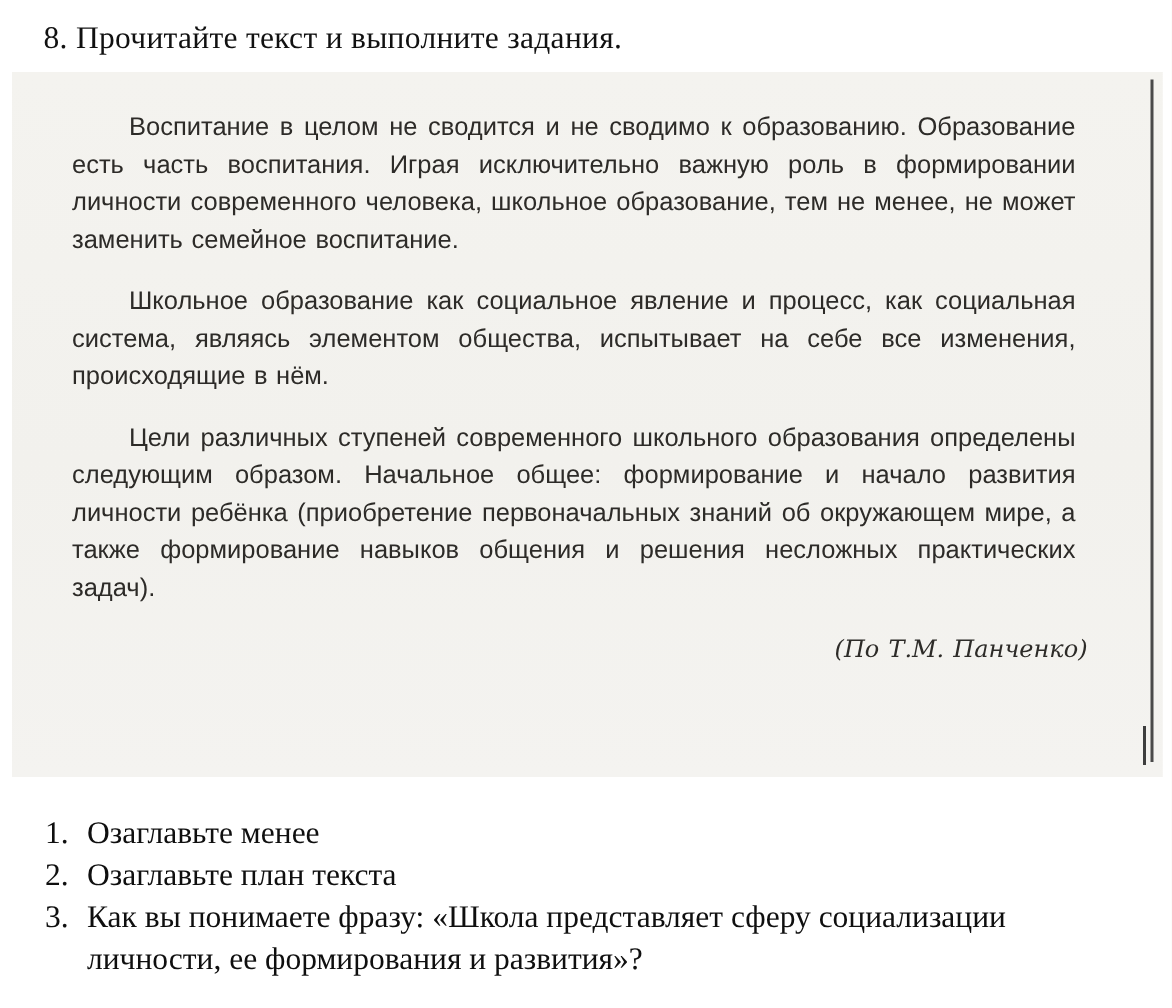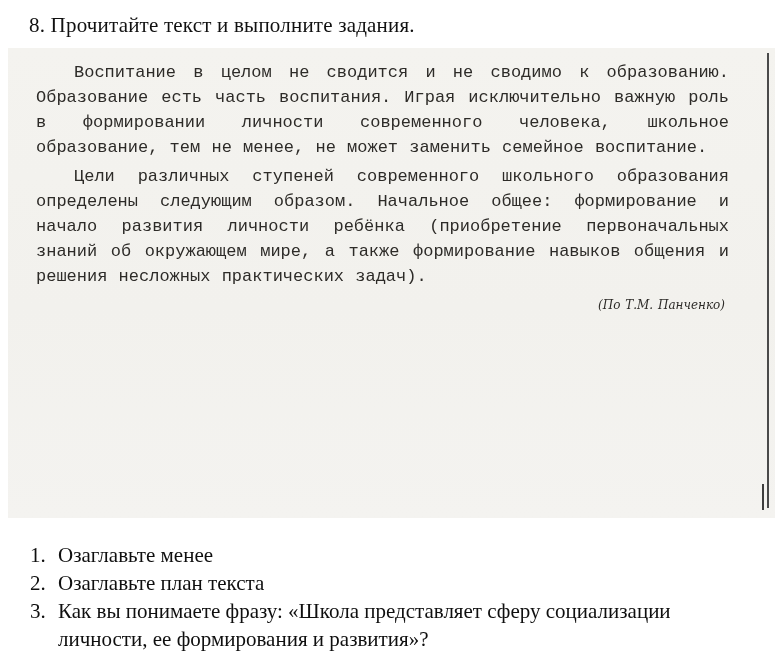--- a/index.html
+++ b/index.html
@@ -34,34 +34,34 @@
     left: 8px;
     top: 48px;
     width: 767px;
     min-height: 470px;
     box-sizing: border-box;
     background: #f3f2ee;
     background-image: linear-gradient(180deg, #f4f3ef 0%, #f2f1ed 55%, #f4f3f0 100%);
     padding: 8px 42px 10px 24px;
   }
   .scan p {
-    margin: 4px;
-    font-family: Liberation Mono, monospace;
+    margin: 16px;
+    font-family: Liberation Sans, sans-serif;
     font-size: 17px;
     line-height: 25px;
     color: #2d2b28;
     text-align: justify;
     text-indent: 38px;
     word-spacing: 1px;
   }
   .scan .attribution {
     margin: 4px 0 0 0;
     font-family: "DejaVu Serif", serif;
     font-style: italic;
-    font-size: 12px;
+    font-size: 16px;
     line-height: 25px;
     color: #2d2b28;
     text-align: right;
     padding-right: 8px;
   }
   .scan-edge-line {
     position: absolute;
     right: 6px;
     top: 5px;
     bottom: 10px;
@@ -100,20 +100,21 @@
     max-width: 648px;
   }
 </style>
 </head>
 <body>
 
 <div class="exercise-header">8. Прочитайте текст и выполните задания.</div>
 
 <div class="scan">
   <p>Воспитание в целом не сводится и не сводимо к образованию. Образование есть часть воспитания. Играя исключительно важную роль в формировании личности современного человека, школьное образование, тем не менее, не может заменить семейное воспитание.</p>
+  <p>Школьное образование как социальное явление и процесс, как социальная система, являясь элементом общества, испытывает на себе все изменения, происходящие в нём.</p>
   <p>Цели различных ступеней современного школьного образования определены следующим образом. Начальное общее: формирование и начало развития личности ребёнка (приобретение первоначальных знаний об окружающем мире, а также формирование навыков общения и решения несложных практических задач).</p>
   <p class="attribution">(По Т.М. Панченко)</p>
   <div class="scan-edge-line"></div>
   <div class="scan-edge-tick"></div>
 </div>
 
 <div class="tasks">
   <div class="task-row">
     <span class="task-num">1.</span>
     <span class="task-text">Озаглавьте менее</span>

